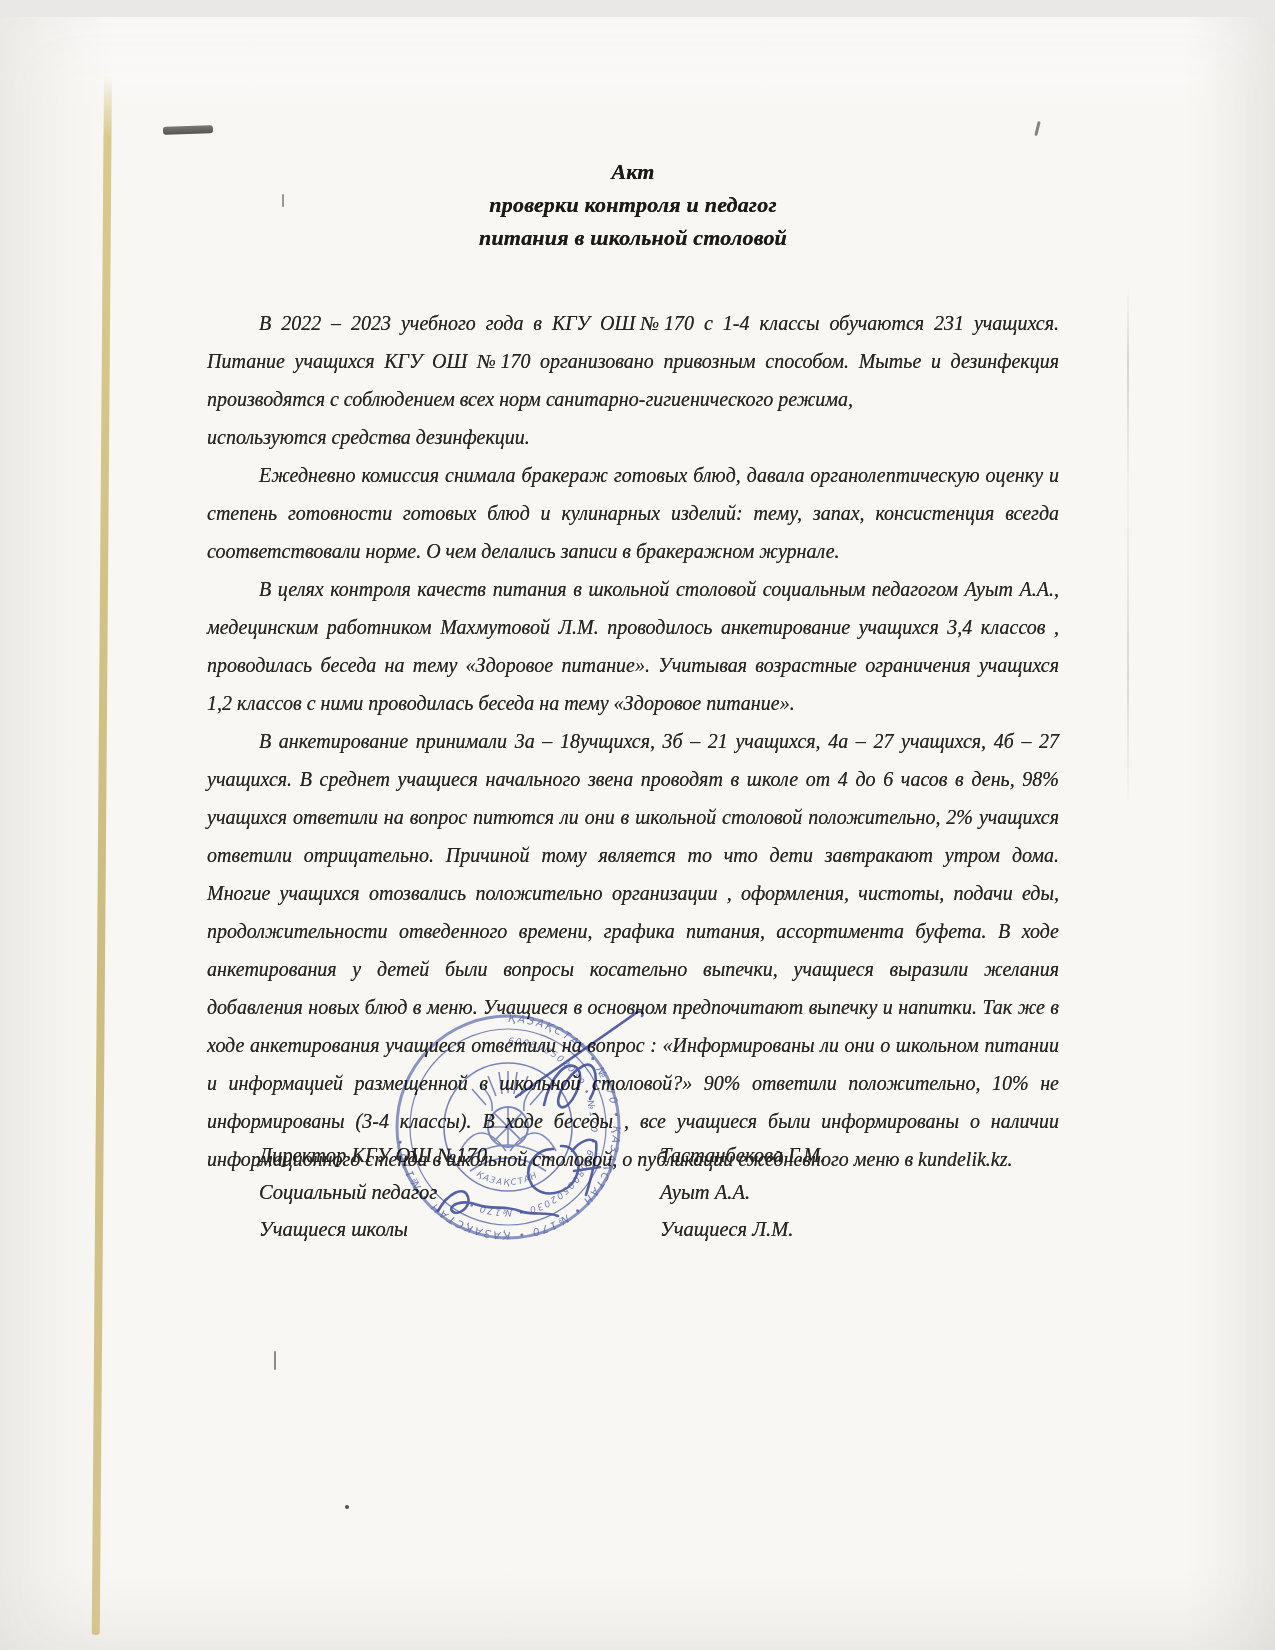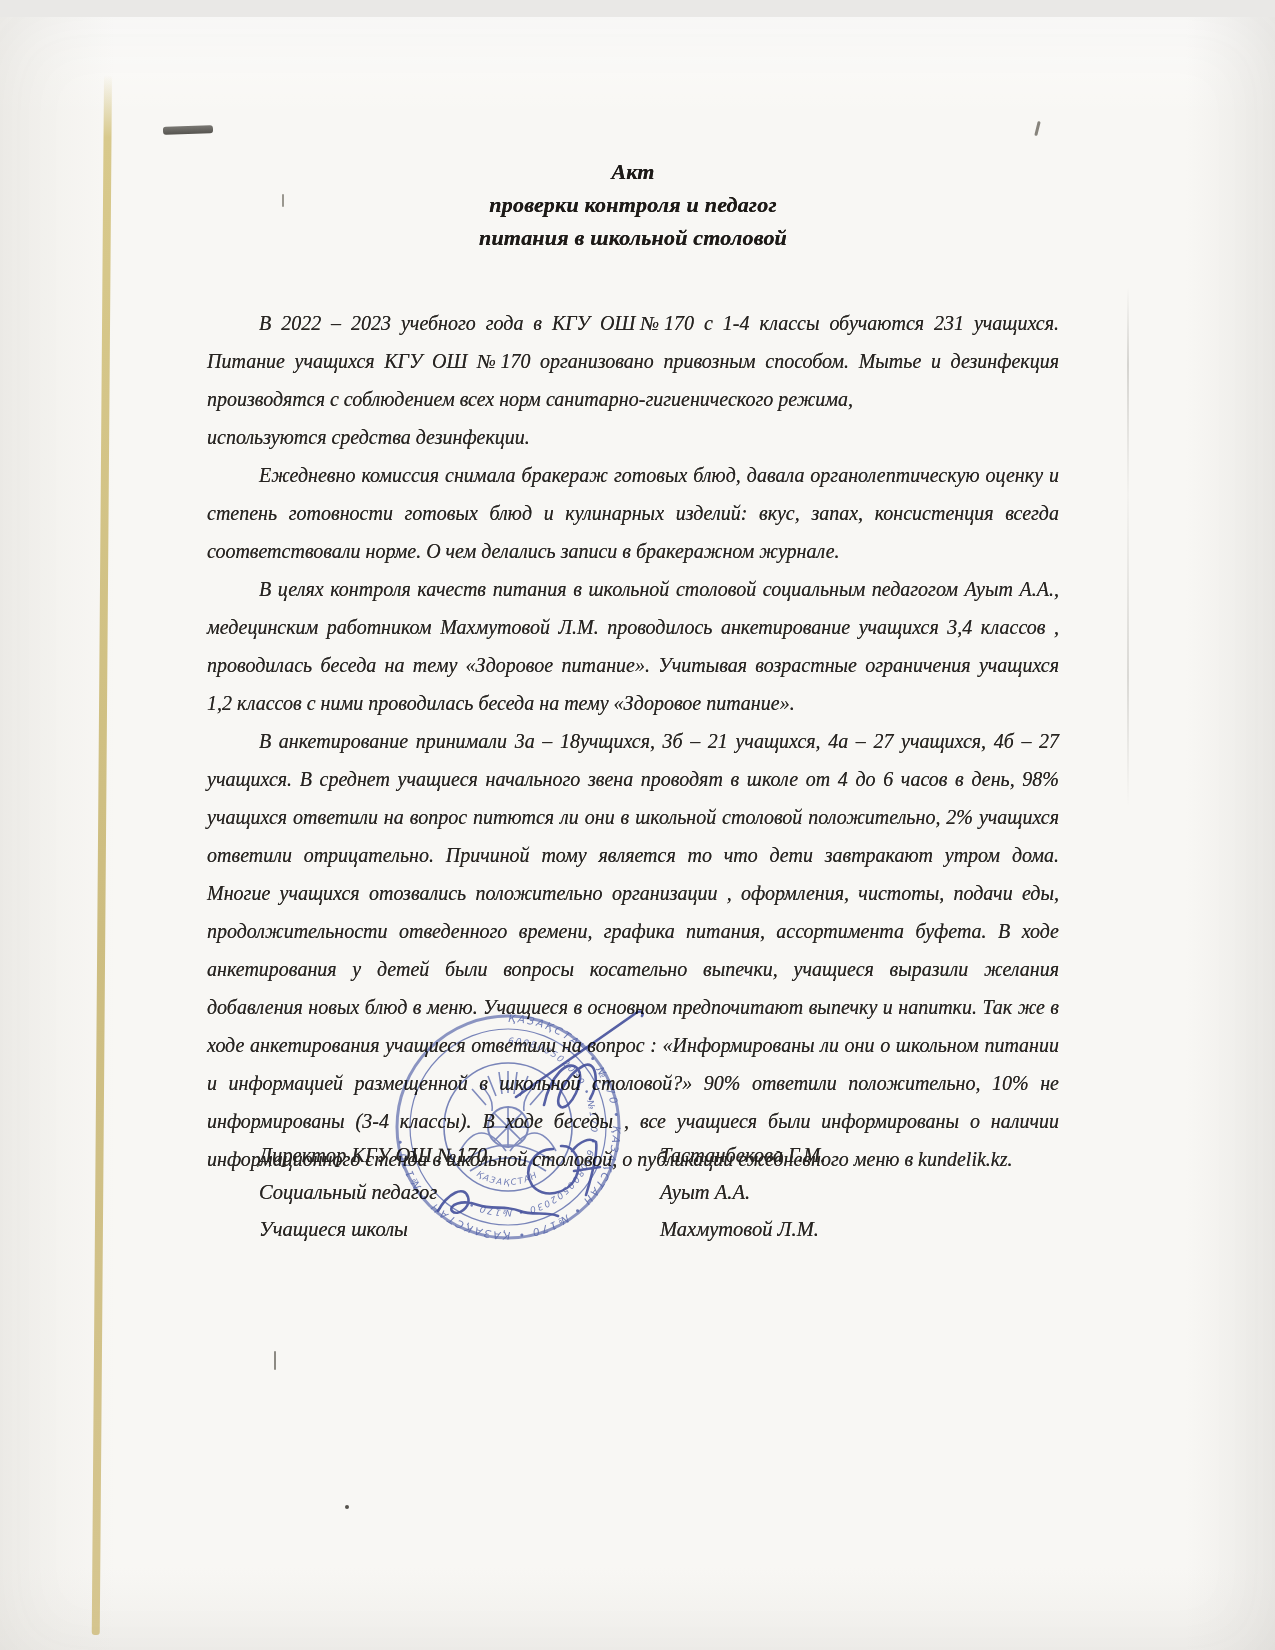--- a/index.html
+++ b/index.html
@@ -85,37 +85,37 @@
 
   <div class="title-block">
     <div>Акт</div>
     <div>проверки контроля и педагог</div>
     <div>питания в школьной столовой</div>
   </div>
 
   <div class="body-text">
     <p class="para">В 2022 – 2023 учебного года в КГУ ОШ№170 с 1-4 классы обучаются 231 учащихся. Питание учащихся КГУ ОШ №170 организовано привозным способом. Мытье и дезинфекция производятся с соблюдением всех норм санитарно-гигиенического режима,
 используются средства дезинфекции.</p>
-    <p class="para">Ежедневно комиссия снимала бракераж готовых блюд, давала органолептическую оценку и степень готовности готовых блюд и кулинарных изделий: вкус, запах, консистенция всегда соответствовали норме. О чем делались записи в бракеражном журнале.</p>
+    <p class="para">Ежедневно комиссия снимала бракераж готовых блюд, давала органолептическую оценку и степень готовности готовых блюд и кулинарных изделий: тему, запах, консистенция всегда соответствовали норме. О чем делались записи в бракеражном журнале.</p>
     <p class="para">В целях контроля качеств питания в школьной столовой социальным педагогом Ауыт А.А., медецинским работником Махмутовой Л.М. проводилось анкетирование учащихся 3,4 классов , проводилась беседа на тему «Здоровое питание». Учитывая возрастные ограничения учащихся 1,2 классов с ними проводилась беседа на тему «Здоровое питание».</p>
     <p class="para">В анкетирование принимали 3а – 18учщихся, 3б – 21 учащихся, 4а – 27 учащихся, 4б – 27 учащихся. В среднет учащиеся начального звена проводят в школе от 4 до 6 часов в день, 98% учащихся ответили на вопрос питются ли они в школьной столовой положительно, 2% учащихся ответили отрицательно. Причиной тому является то что дети завтракают утром дома. Многие учащихся отозвались положительно организации , оформления, чистоты, подачи еды, продолжительности отведенного времени, графика питания, ассортимента буфета. В ходе анкетирования у детей были вопросы косательно выпечки, учащиеся выразили желания добавления новых блюд в меню. Учащиеся в основном предпочитают выпечку и напитки. Так же в ходе анкетирования учащиеся ответили на вопрос : «Информированы ли они о школьном питании и информацией размещенной в школьной столовой?»  90% ответили положительно, 10% не информированы (3-4 классы). В ходе беседы , все учащиеся были информированы о наличии информационного стенда в школьной столовой, о публикации ежедневного меню в kundelik.kz.</p>
   </div>
 
   <div class="sign-block">
     <div class="sign-row">
       <span class="sign-role">Директор КГУ ОШ №170</span>
       <span class="sign-name">Тастанбекова Г.М.</span>
     </div>
     <div class="sign-row">
       <span class="sign-role">Социальный педагог</span>
       <span class="sign-name">Ауыт А.А.</span>
     </div>
     <div class="sign-row">
       <span class="sign-role">Учащиеся школы</span>
-      <span class="sign-name">Махмутовой Л.М.</span>
+      <span class="sign-name">Учащиеся Л.М.</span>
     </div>
   </div>
 
   <div class="seal-wrap">
     <svg width="352" height="310" viewBox="0 0 352 310">
       <defs>
         <path id="ringOuter" d="M 140,57 A 105,105 0 1,1 139.9,57" fill="none"></path>
         <path id="ringInner" d="M 140,79 A 83,83 0 1,1 139.9,79" fill="none"></path>
         <path id="arcBottom" d="M 98,202 A 58,58 0 0,0 182,202" fill="none"></path>
       </defs>

